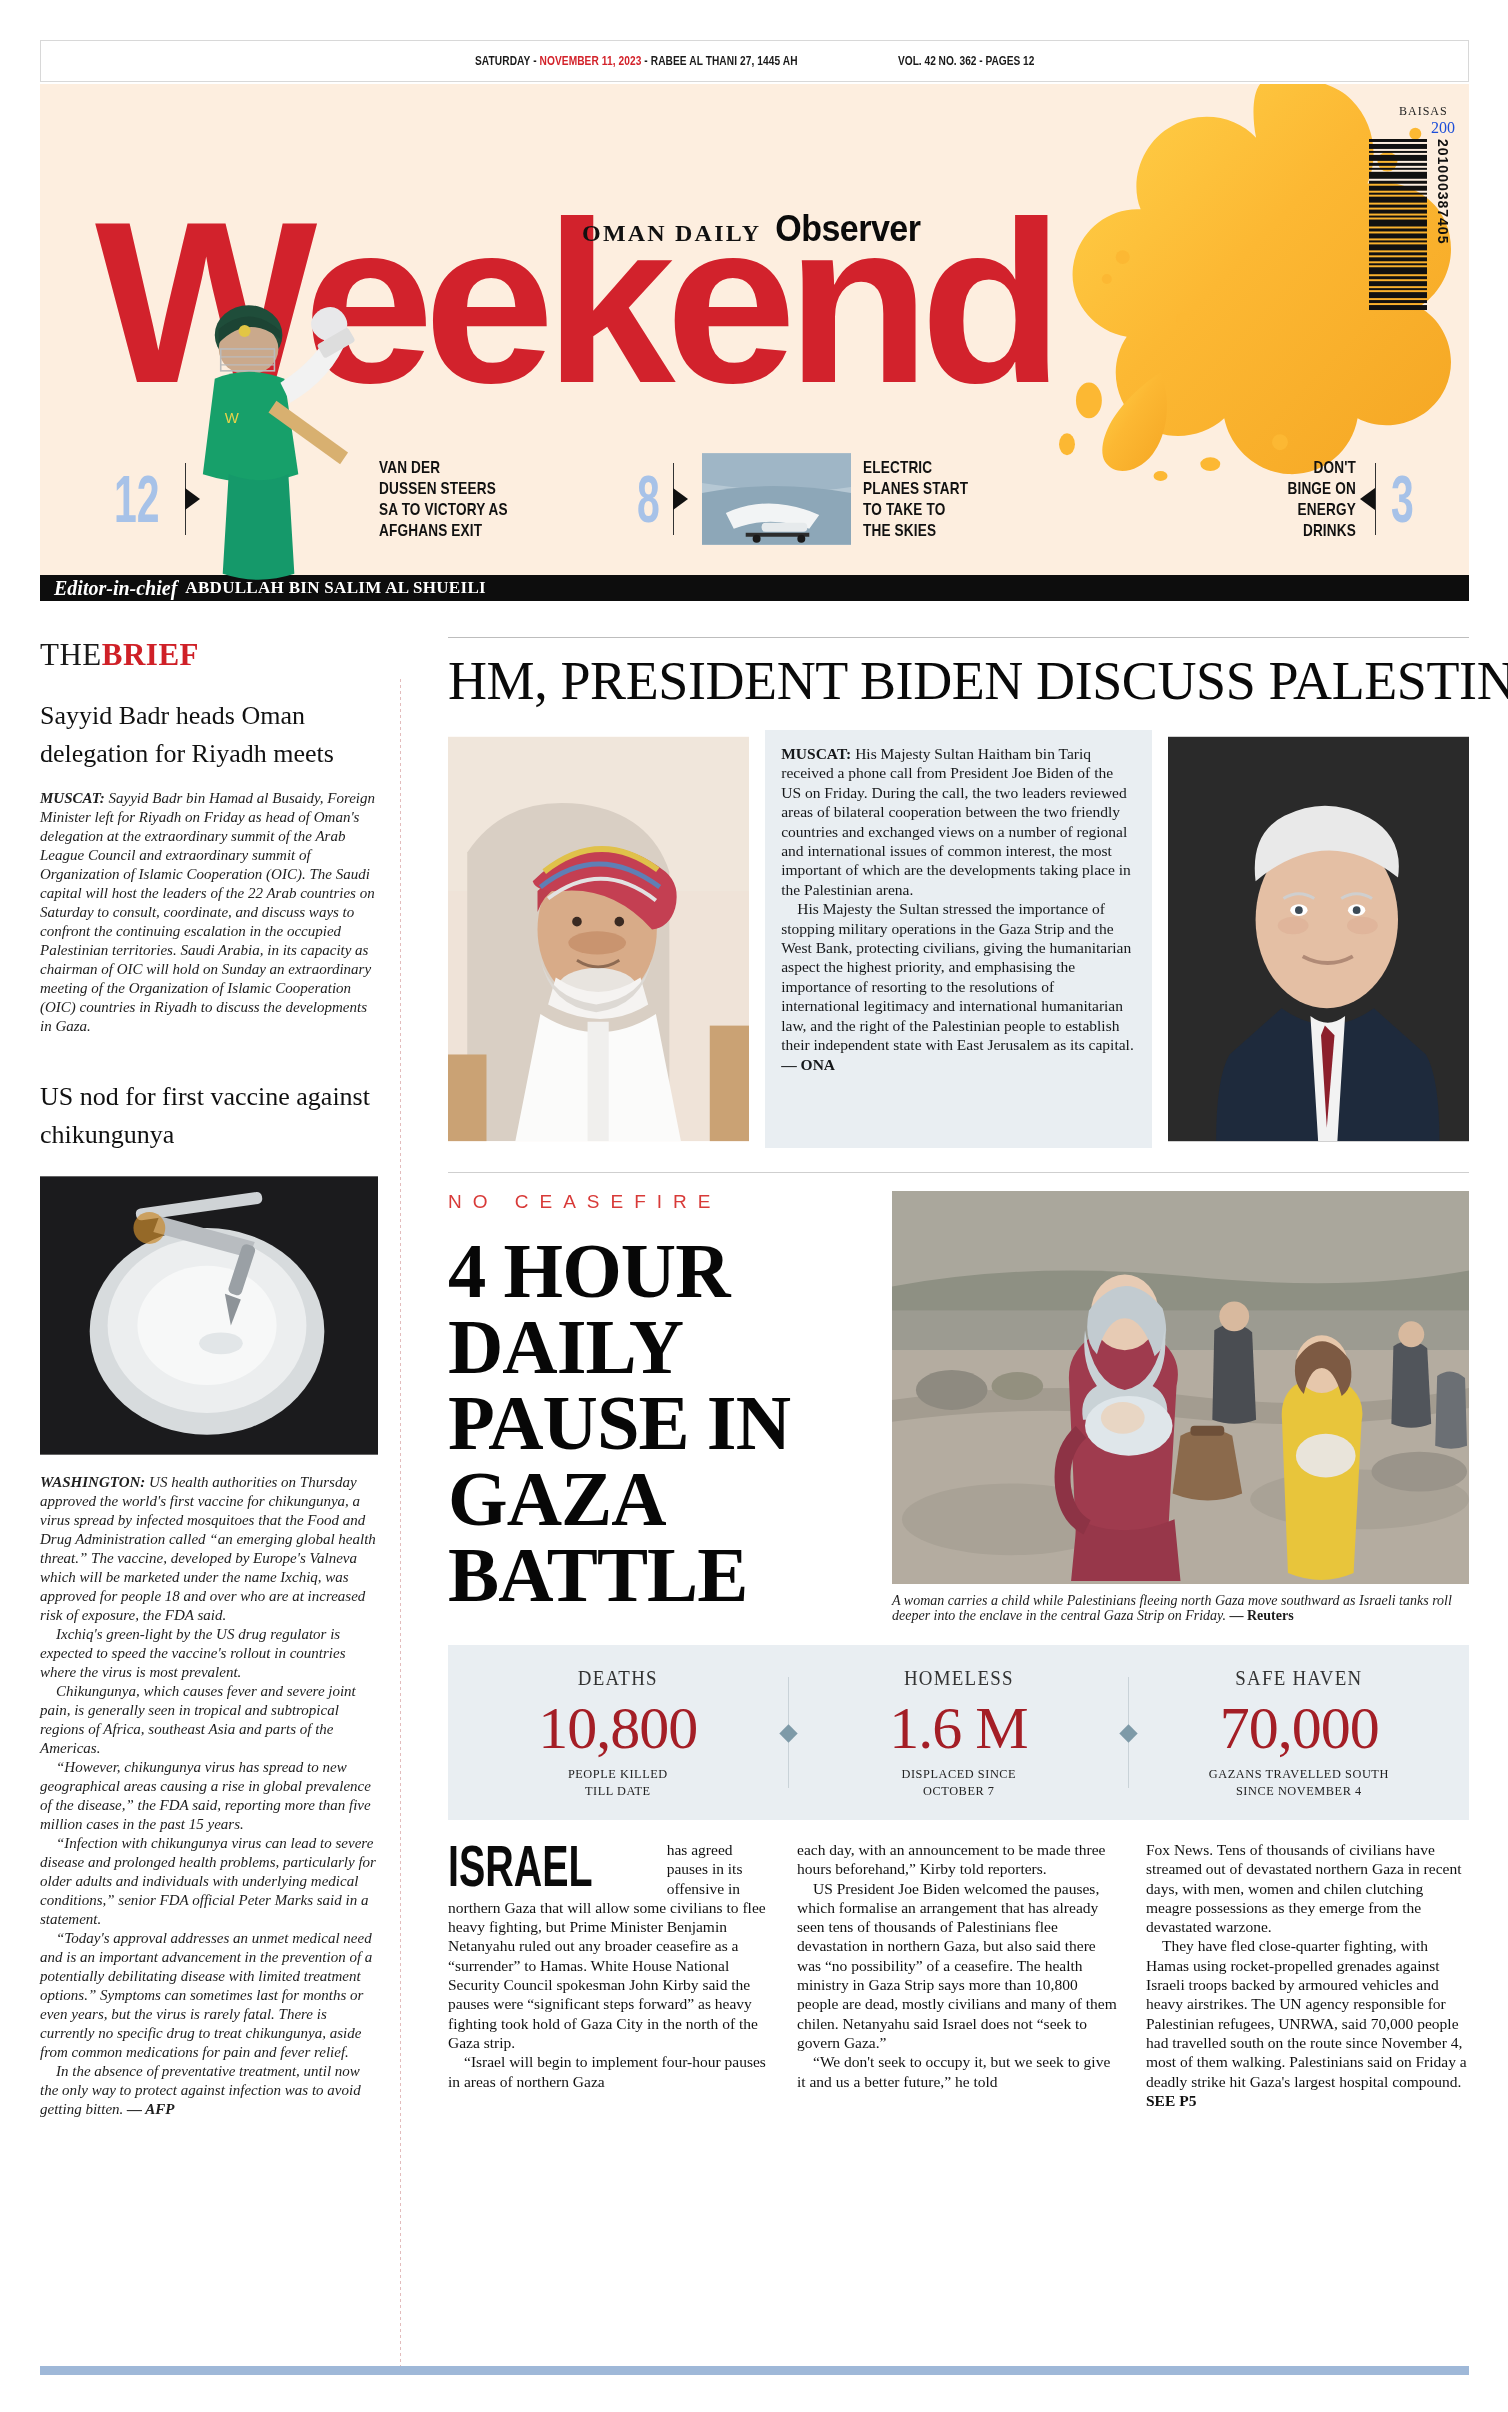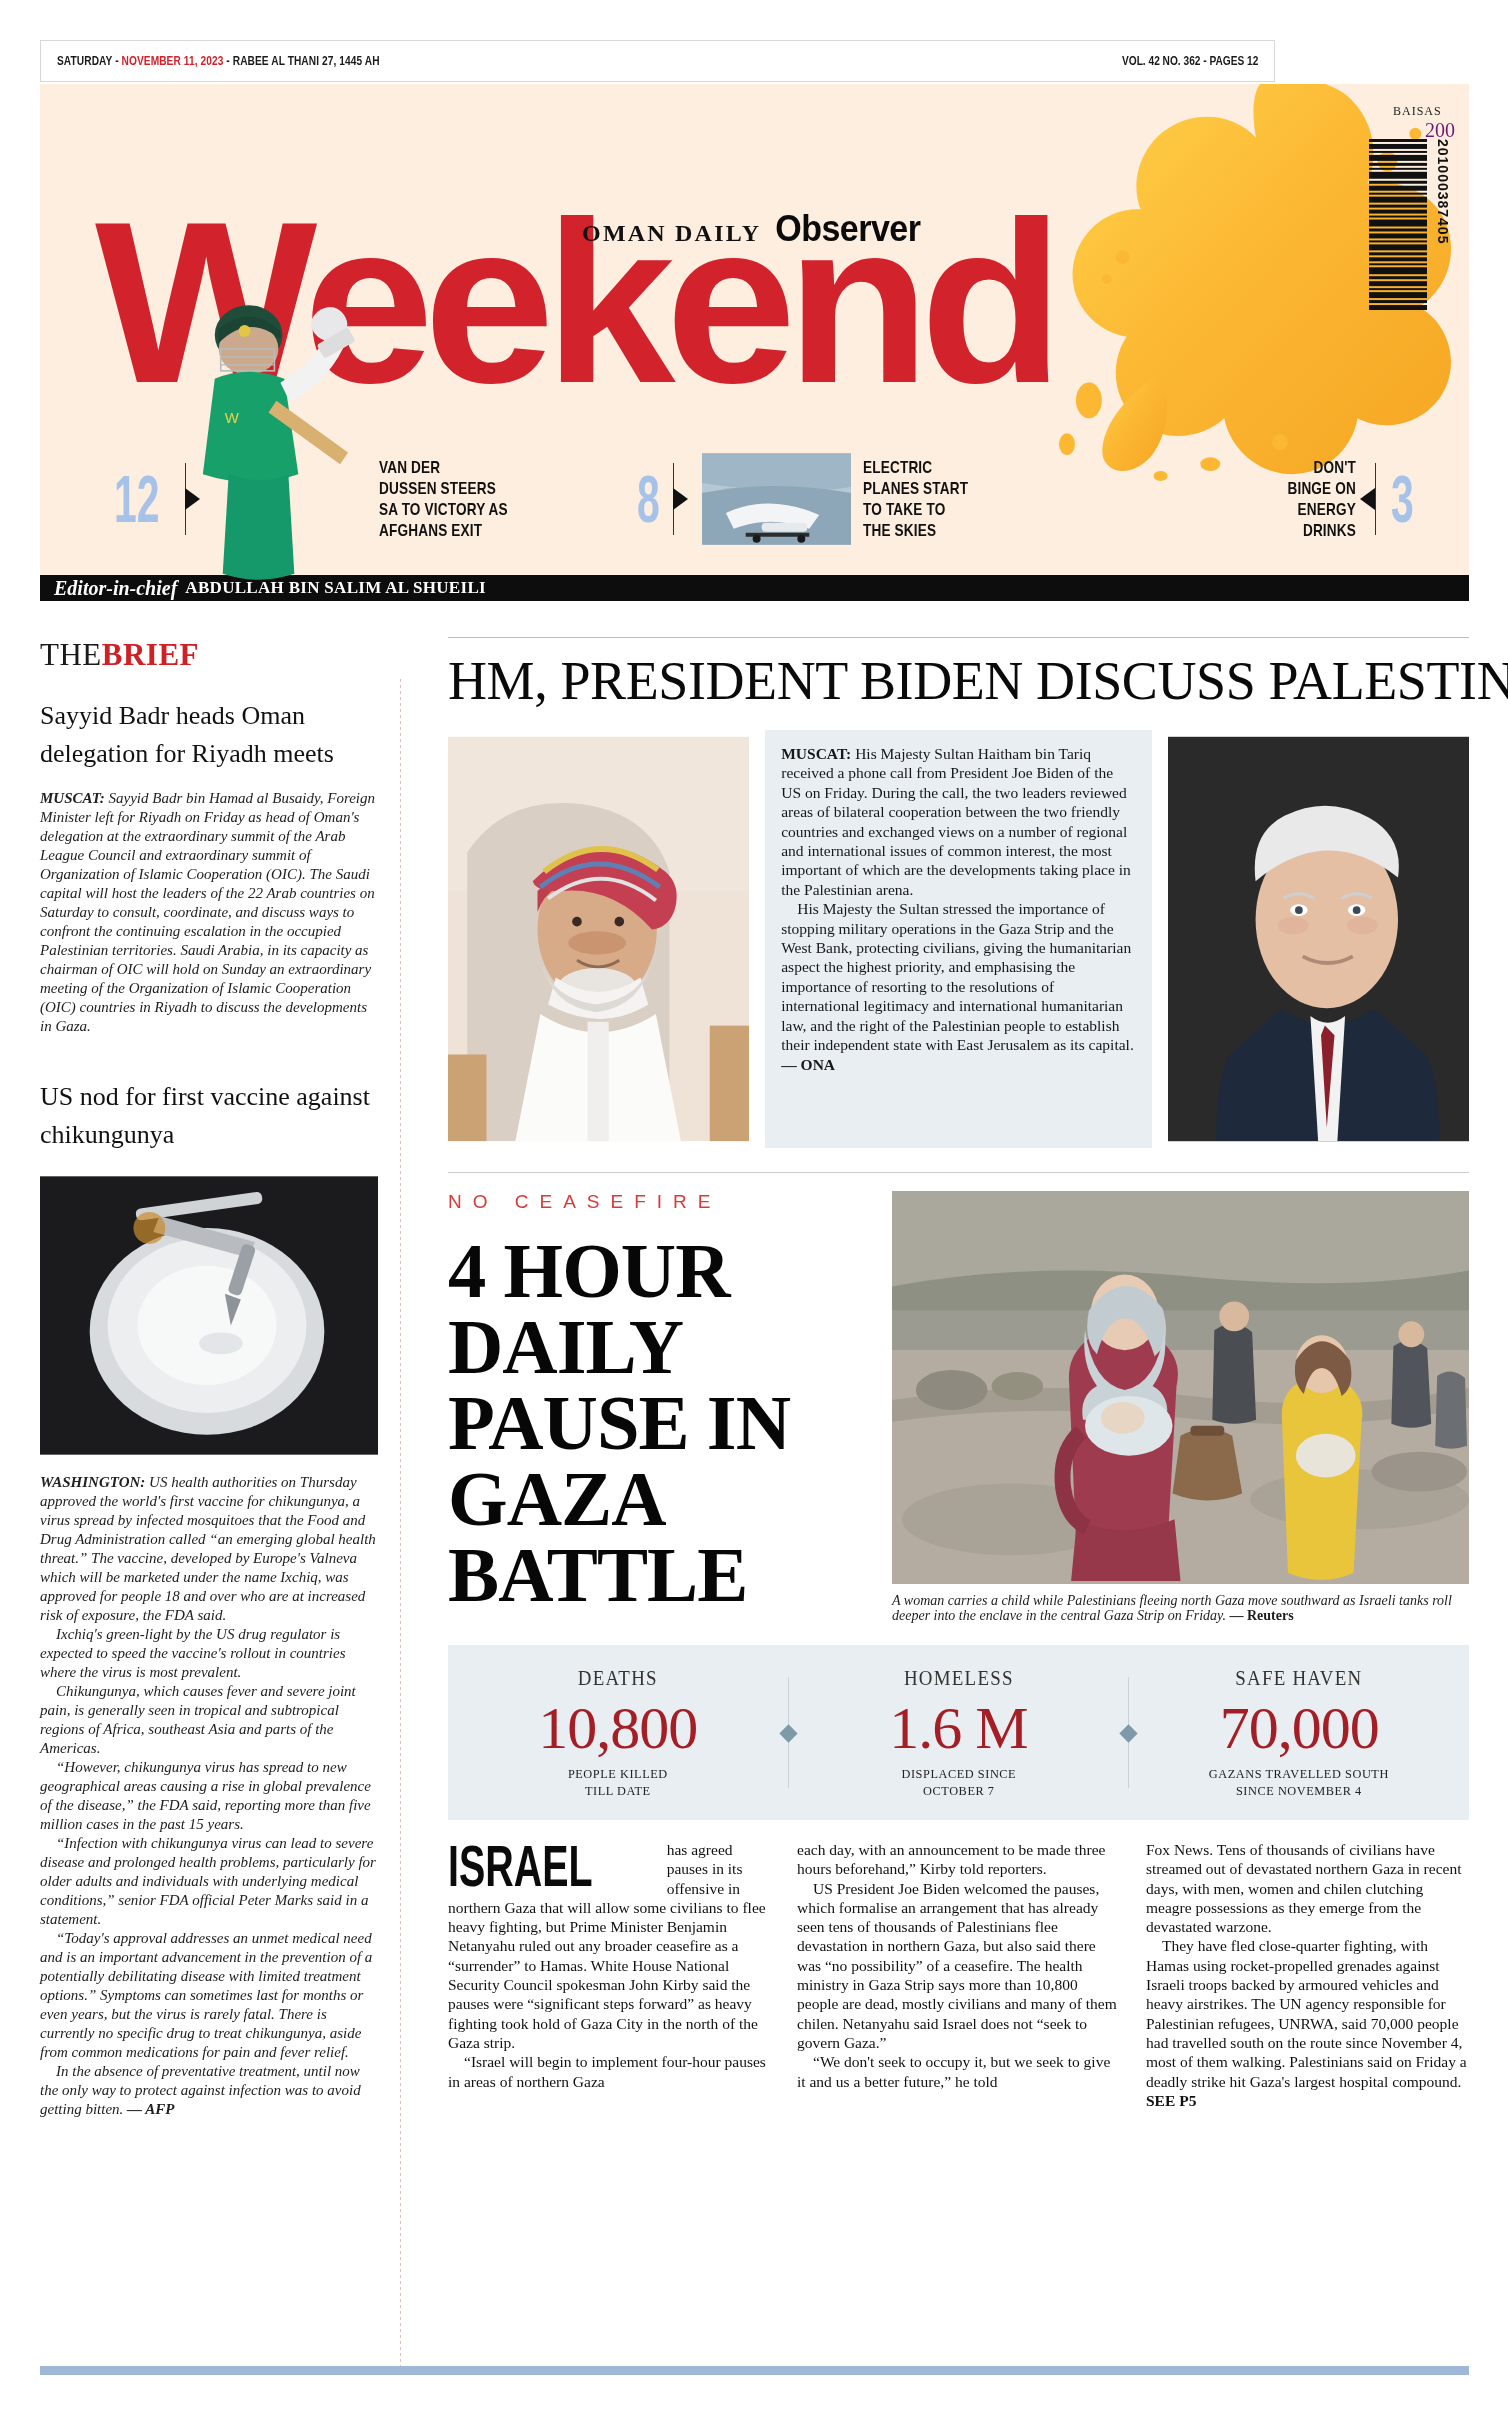--- a/index.html
+++ b/index.html
@@ -6,24 +6,24 @@
   html, body {
     width: 1508px; height: 2413px;
     background: #ffffff;
     font-family: "Liberation Serif", serif;
     overflow: hidden;
   }
   .page { position: relative; width: 1508px; height: 2413px; background:#fff; }
 
   
   .datebar {
-    position:absolute; left:40px; top:40px; width:1235px; height:42px;
+    position:absolute; left:40px; top:40px; width:1429px; height:42px;
     border:1px solid #d8d8d8; background:#fff;
-    display:flex; align-items:center; justify-content:space-between;
-    padding:0 16px;
+    display:flex; align-items:center; justify-content:center;
+    padding:0 6px;
   }
   .datebar .dtxt {
     font-family:"Liberation Sans", sans-serif;
     font-size:12.4px; font-weight:700; letter-spacing:0.1px;
     transform: scaleX(.82); transform-origin: left center;
     color:#1a1a1a; white-space:nowrap;
   }
   .datebar .dtxt .red { color:#d3222a; }
   .datebar .vol {
     font-family:"Liberation Sans", sans-serif;
@@ -62,21 +62,21 @@
   }
   .cricketer {
     position:absolute; left:129px; top:199px; width:189px; height:299px; z-index:7;
   }
 
   
   .pricebox { position:absolute; right:14px; top:20px; z-index:9; text-align:left; }
   .pricebox .plabel {
     font-family:"Liberation Serif", serif; font-size:12px; letter-spacing:1px; color:#222;
   }
-  .pricebox .pval { font-family:"Liberation Serif", serif; font-size:20px; color:#701a75;margin-left:32px; }
+  .pricebox .pval { font-family:"Liberation Serif", serif; font-size:16px; color:#1d4ed8;margin-left:32px; }
   .barcode { position:absolute; right:42px; top:55px; width:58px; height:174px; z-index:9; }
   .barnum {
     position:absolute; right:18px; top:55px; z-index:9;
     font-family:"Liberation Sans", sans-serif; font-size:14px; font-weight:700;
     letter-spacing:1px; color:#111;
     writing-mode: vertical-rl; height:174px;
   }
 
   
   .teasers {

